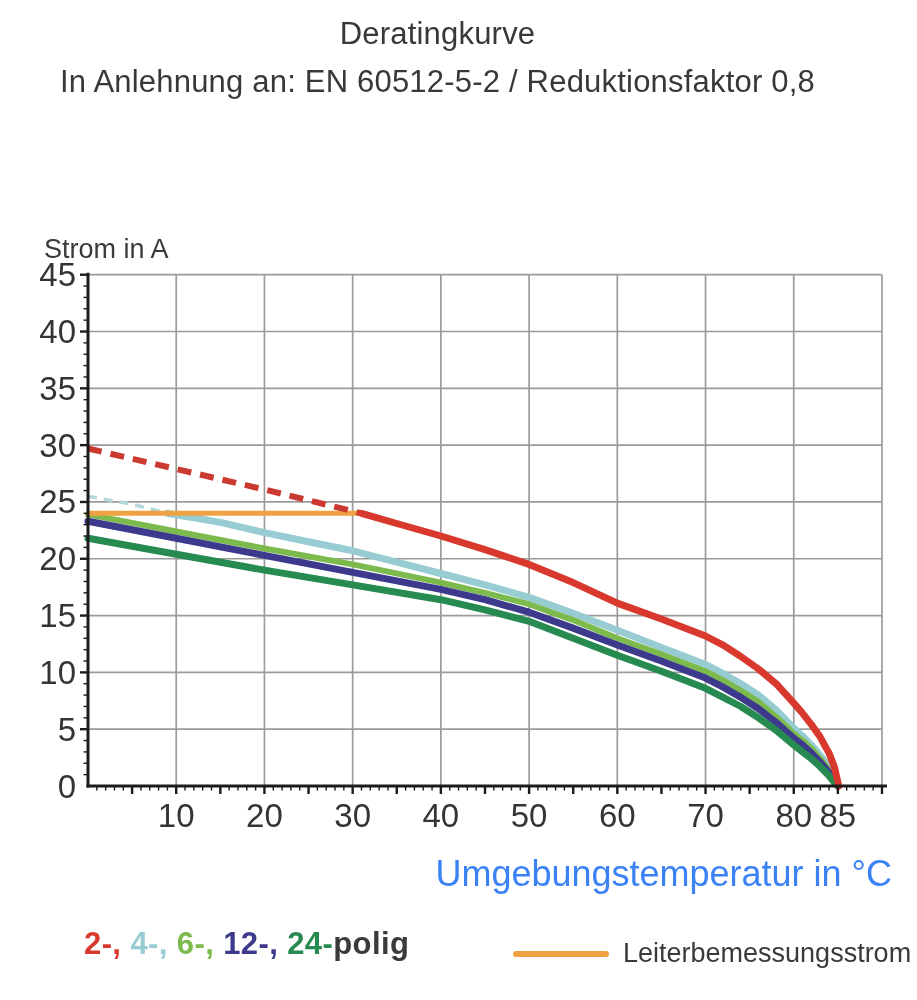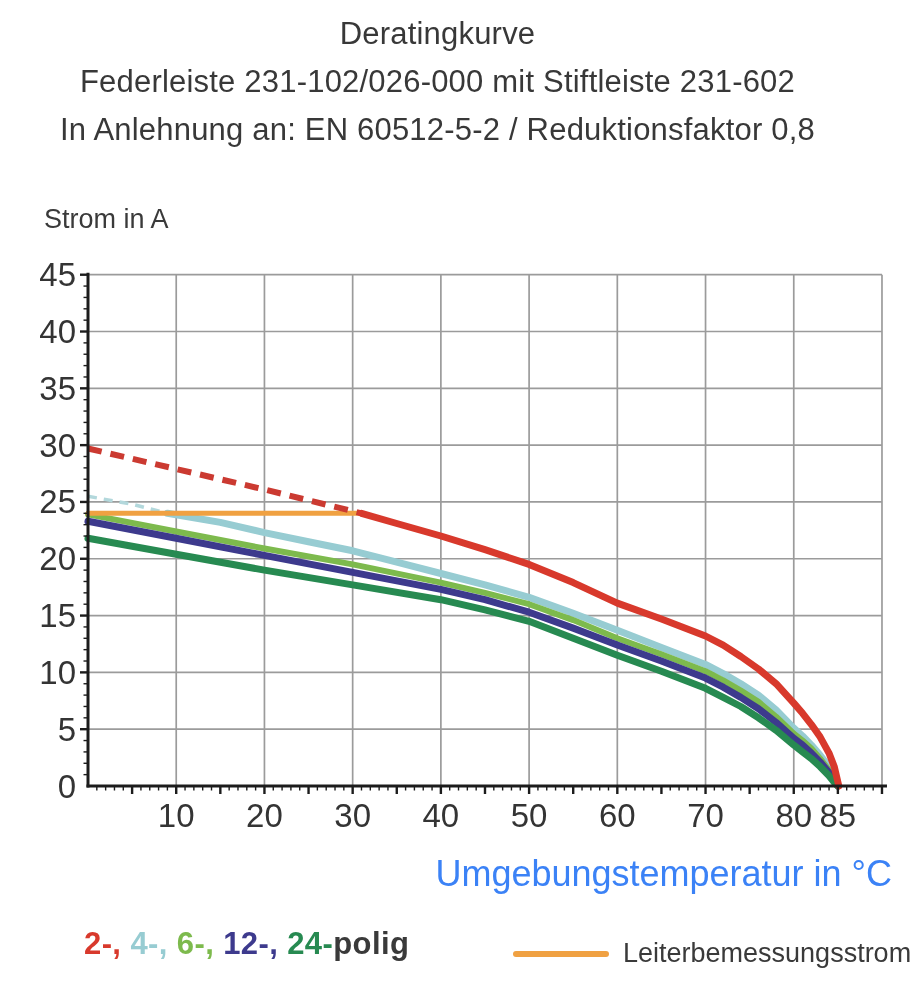--- a/index.html
+++ b/index.html
@@ -2,35 +2,34 @@
 <html><head>
 <meta charset="utf-8">
 <style>
   html,body{margin:0;padding:0;background:#ffffff;}
   #page{position:relative;width:917px;height:1000px;background:#ffffff;overflow:hidden;
         font-family:"Liberation Sans",sans-serif;color:#3a3a3a;}
   .titles{position:absolute;top:10px;left:0;width:875px;text-align:center;
           font-size:31px;line-height:48px;letter-spacing:0.2px;color:#383838;}
   #chart{position:absolute;left:0;top:0;width:917px;height:1000px;}
   svg text{font-family:"Liberation Sans",sans-serif;fill:#343434;font-size:33px;}
-  .y-title{position:absolute;left:44px;top:204px;font-size:27px;color:#3a3a3a;}
+  .y-title{position:absolute;left:44px;top:234px;font-size:27px;color:#3a3a3a;}
   .x-title{position:absolute;right:25px;top:853px;font-size:36px;color:#3b82f6;}
   .legend-poles{position:absolute;left:84px;top:926px;font-size:31px;letter-spacing:0.4px;white-space:pre;font-weight:bold;}
   .legend-rated{position:absolute;left:513px;top:938px;display:flex;align-items:center;gap:14px;}
   .legend-rated .swatch{width:96px;height:6px;border-radius:3px;}
   .legend-rated .lbl{font-size:27px;color:#3a3a3a;}
 </style>
 </head>
 <body>
 
 <div id="page">
 
   <div class="titles">
     <div>Deratingkurve</div>
-    <div>Federleiste 231-102/026-000 mit Stiftleiste 231-602</div>
     <div>In Anlehnung an: EN 60512-5-2 / Reduktionsfaktor 0,8</div>
   </div>
 
   <div class="y-title">Strom in A</div>
 
   <svg id="chart" width="917" height="1000" viewBox="0 0 917 1000">
       <line x1="176.22" y1="274.71" x2="176.22" y2="786" stroke="#9b9b9b" stroke-width="1.7"></line>
       <line x1="264.44" y1="274.71" x2="264.44" y2="786" stroke="#9b9b9b" stroke-width="1.7"></line>
       <line x1="352.65999999999997" y1="274.71" x2="352.65999999999997" y2="786" stroke="#9b9b9b" stroke-width="1.7"></line>
       <line x1="440.88" y1="274.71" x2="440.88" y2="786" stroke="#9b9b9b" stroke-width="1.7"></line>

